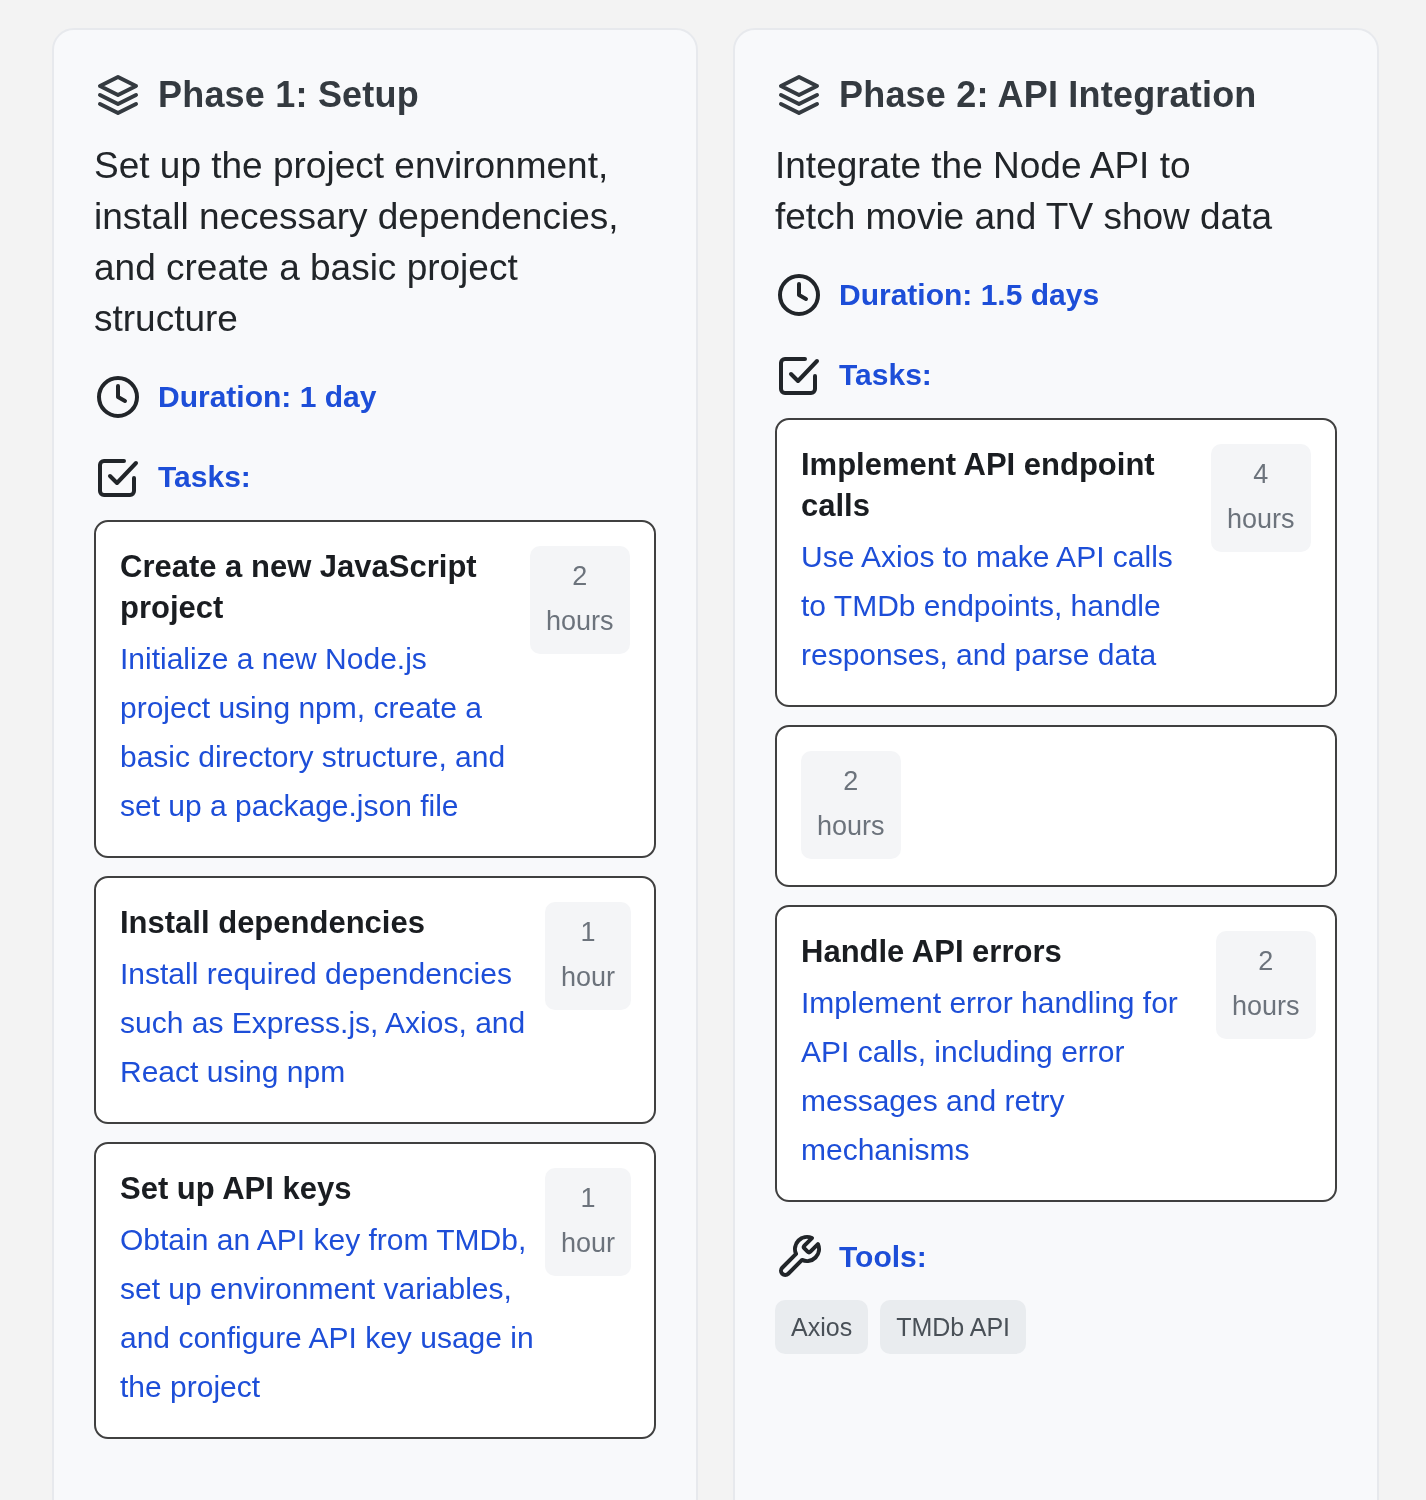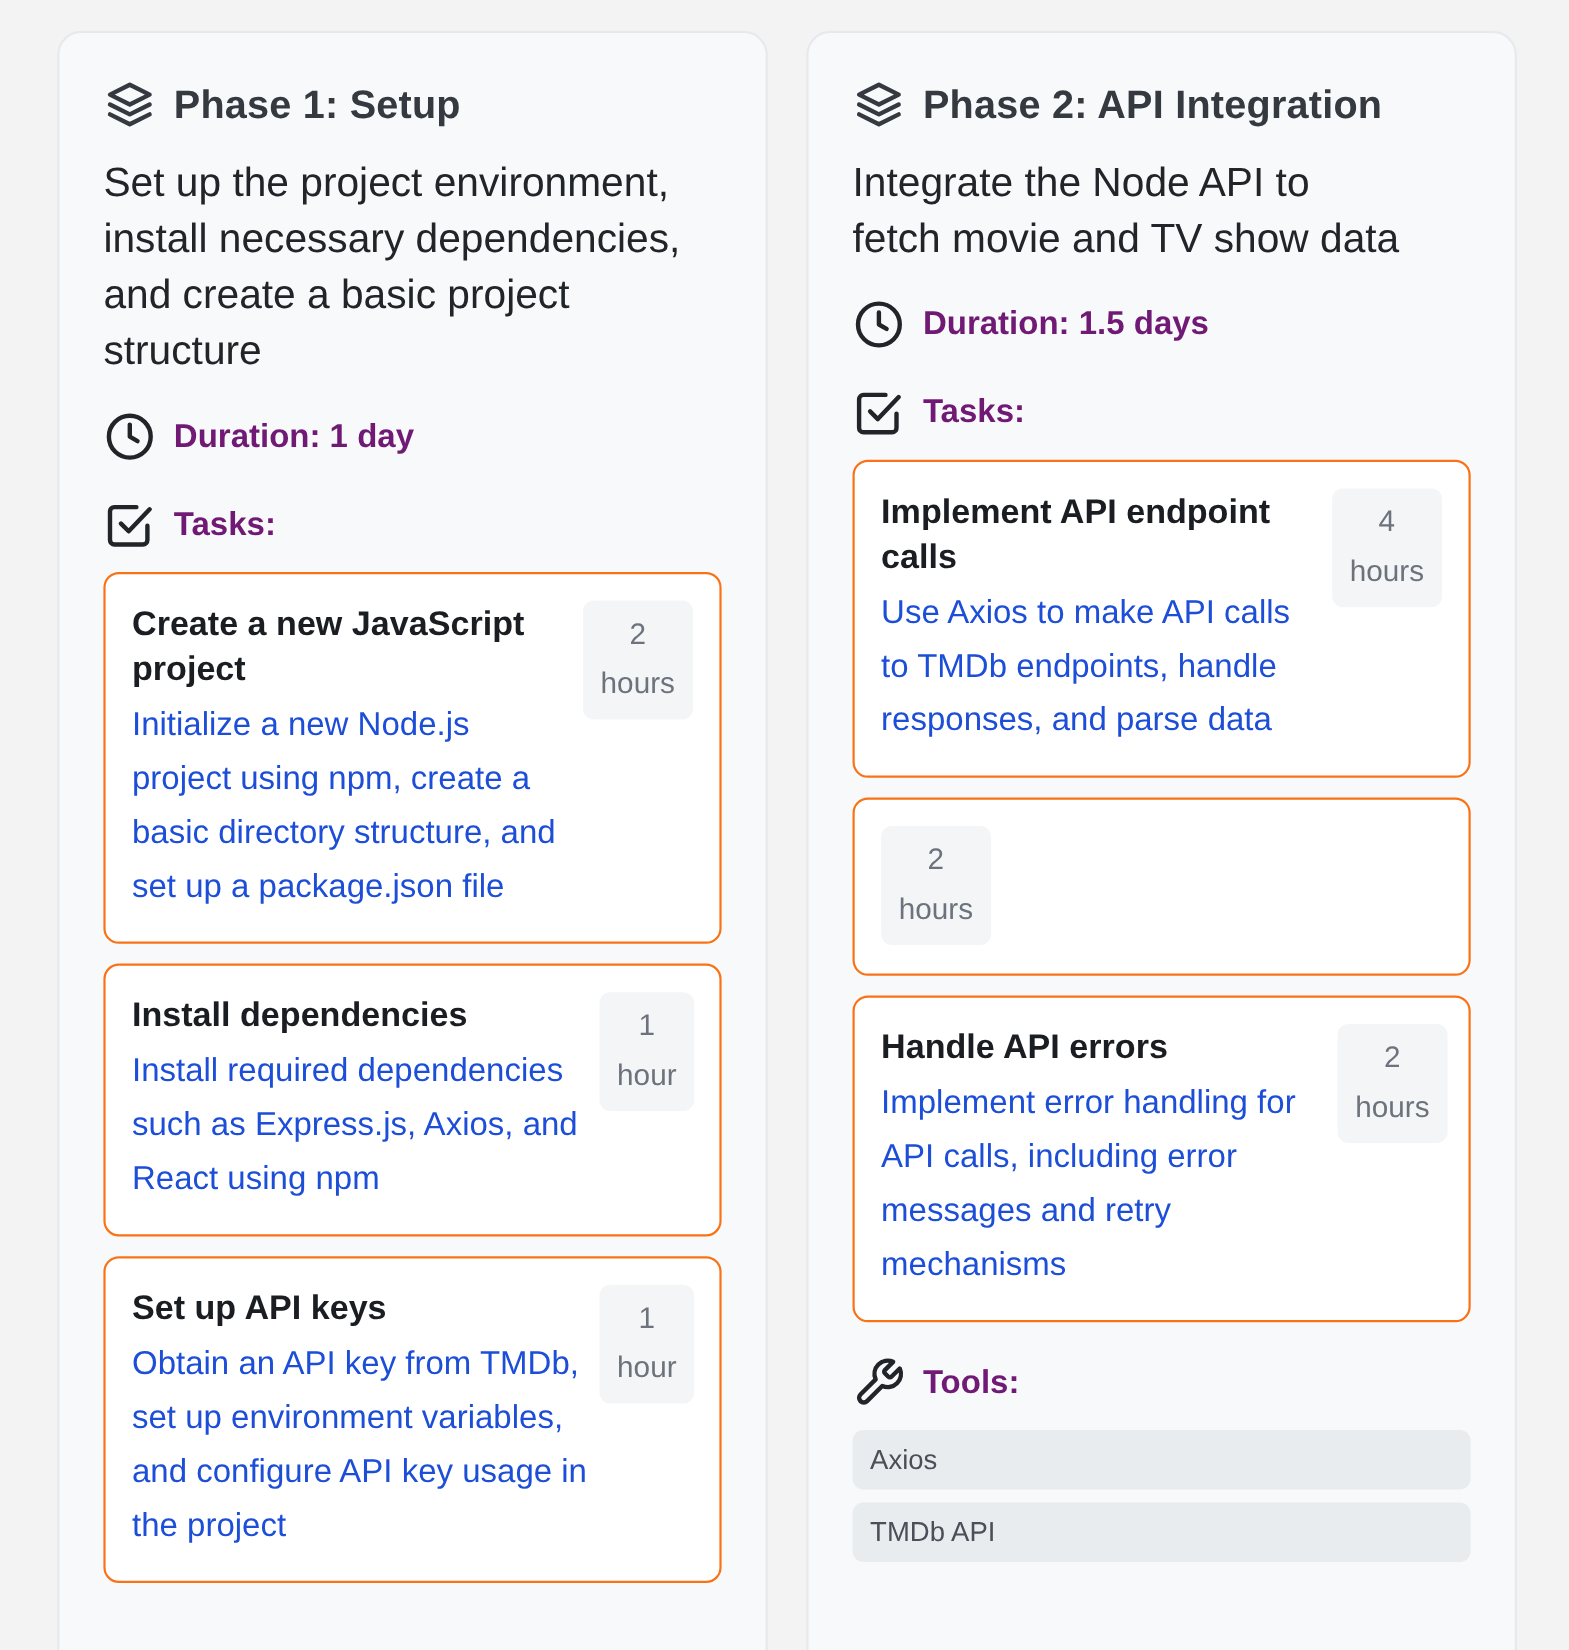--- a/index.html
+++ b/index.html
@@ -27,30 +27,30 @@
   .phase-header svg { width: 48px; height: 48px; flex: none; }
   .phase-title {
     font-size: 36px; font-weight: bold; color: #343a40; letter-spacing: 0.2px;
   }
   .phase-desc {
     margin-top: 20px;
     font-size: 37px; line-height: 51px; color: #212529;
   }
   .meta-row {
     display: flex; align-items: center; gap: 16px; height: 50px;
-    font-size: 30px; font-weight: bold; color: #701a75;
+    font-size: 30px; font-weight: bold; color: #1d4ed8;
   }
   .meta-row svg { width: 48px; height: 48px; flex: none; }
   .duration { margin-top: 28px; }
   .tasks-head { margin-top: 30px; }
   .task-list { margin-top: 18px; display: flex; flex-direction: column; gap: 18px; }
   .task {
     position: relative;
     background: #ffffff;
-    border: 2px solid #f97316;
+    border: 2px solid #404040;
     border-radius: 14px;
     padding: 24px 12px 26px 24px;
     display: flex; gap: 10px;
   }
   .task-body { flex: 1; min-width: 0; }
   .task-title {
     font-size: 31px; font-weight: bold; line-height: 41px; color: #1a1d21;
   }
   .task-desc {
     margin-top: 6px;
@@ -58,21 +58,21 @@
   }
   .badge {
     flex: none; align-self: flex-start;
     background: #f4f5f7;
     border-radius: 10px;
     padding: 8px 16px 10px;
     text-align: center;
     font-size: 27px; line-height: 45px; color: #6c737c;
   }
   .tools-head { margin-top: 30px; }
-  .tool-tags { margin-top: 18px; display: flex; gap: 12px; flex-direction: column; }
+  .tool-tags { margin-top: 18px; display: flex; gap: 12px; }
   .tag {
     background: #e9ecef; border-radius: 10px;
     padding: 0 16px; height: 54px; line-height: 54px;
     font-size: 25px; color: #495057;
   }
 </style>
 </head>
 <body>
 
 <div class="page">

